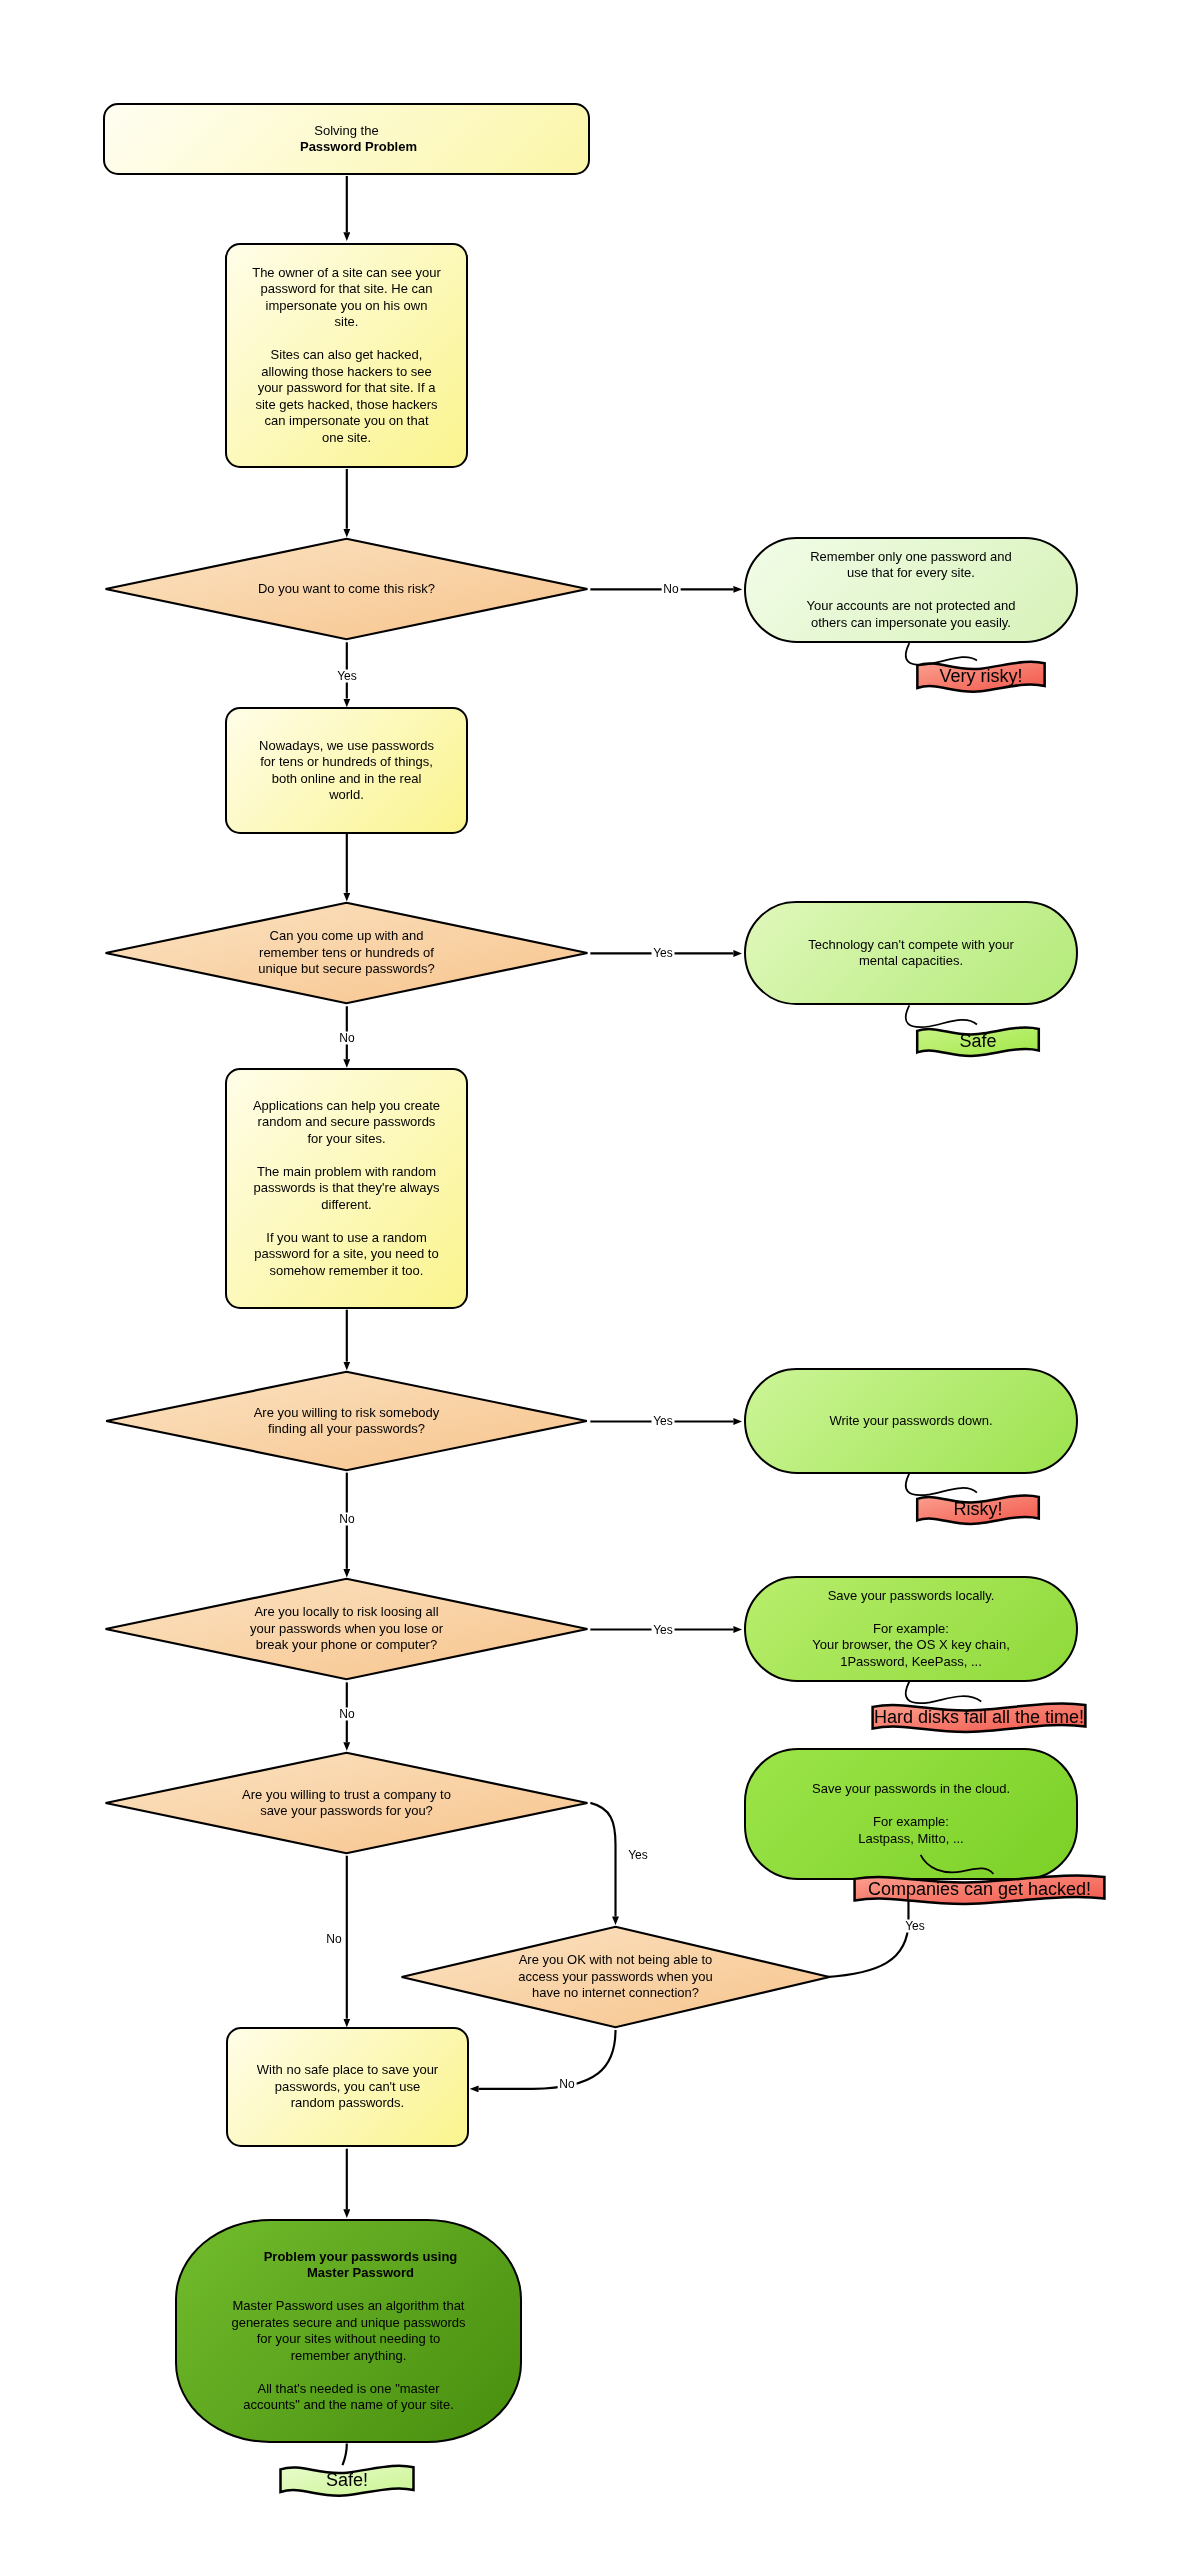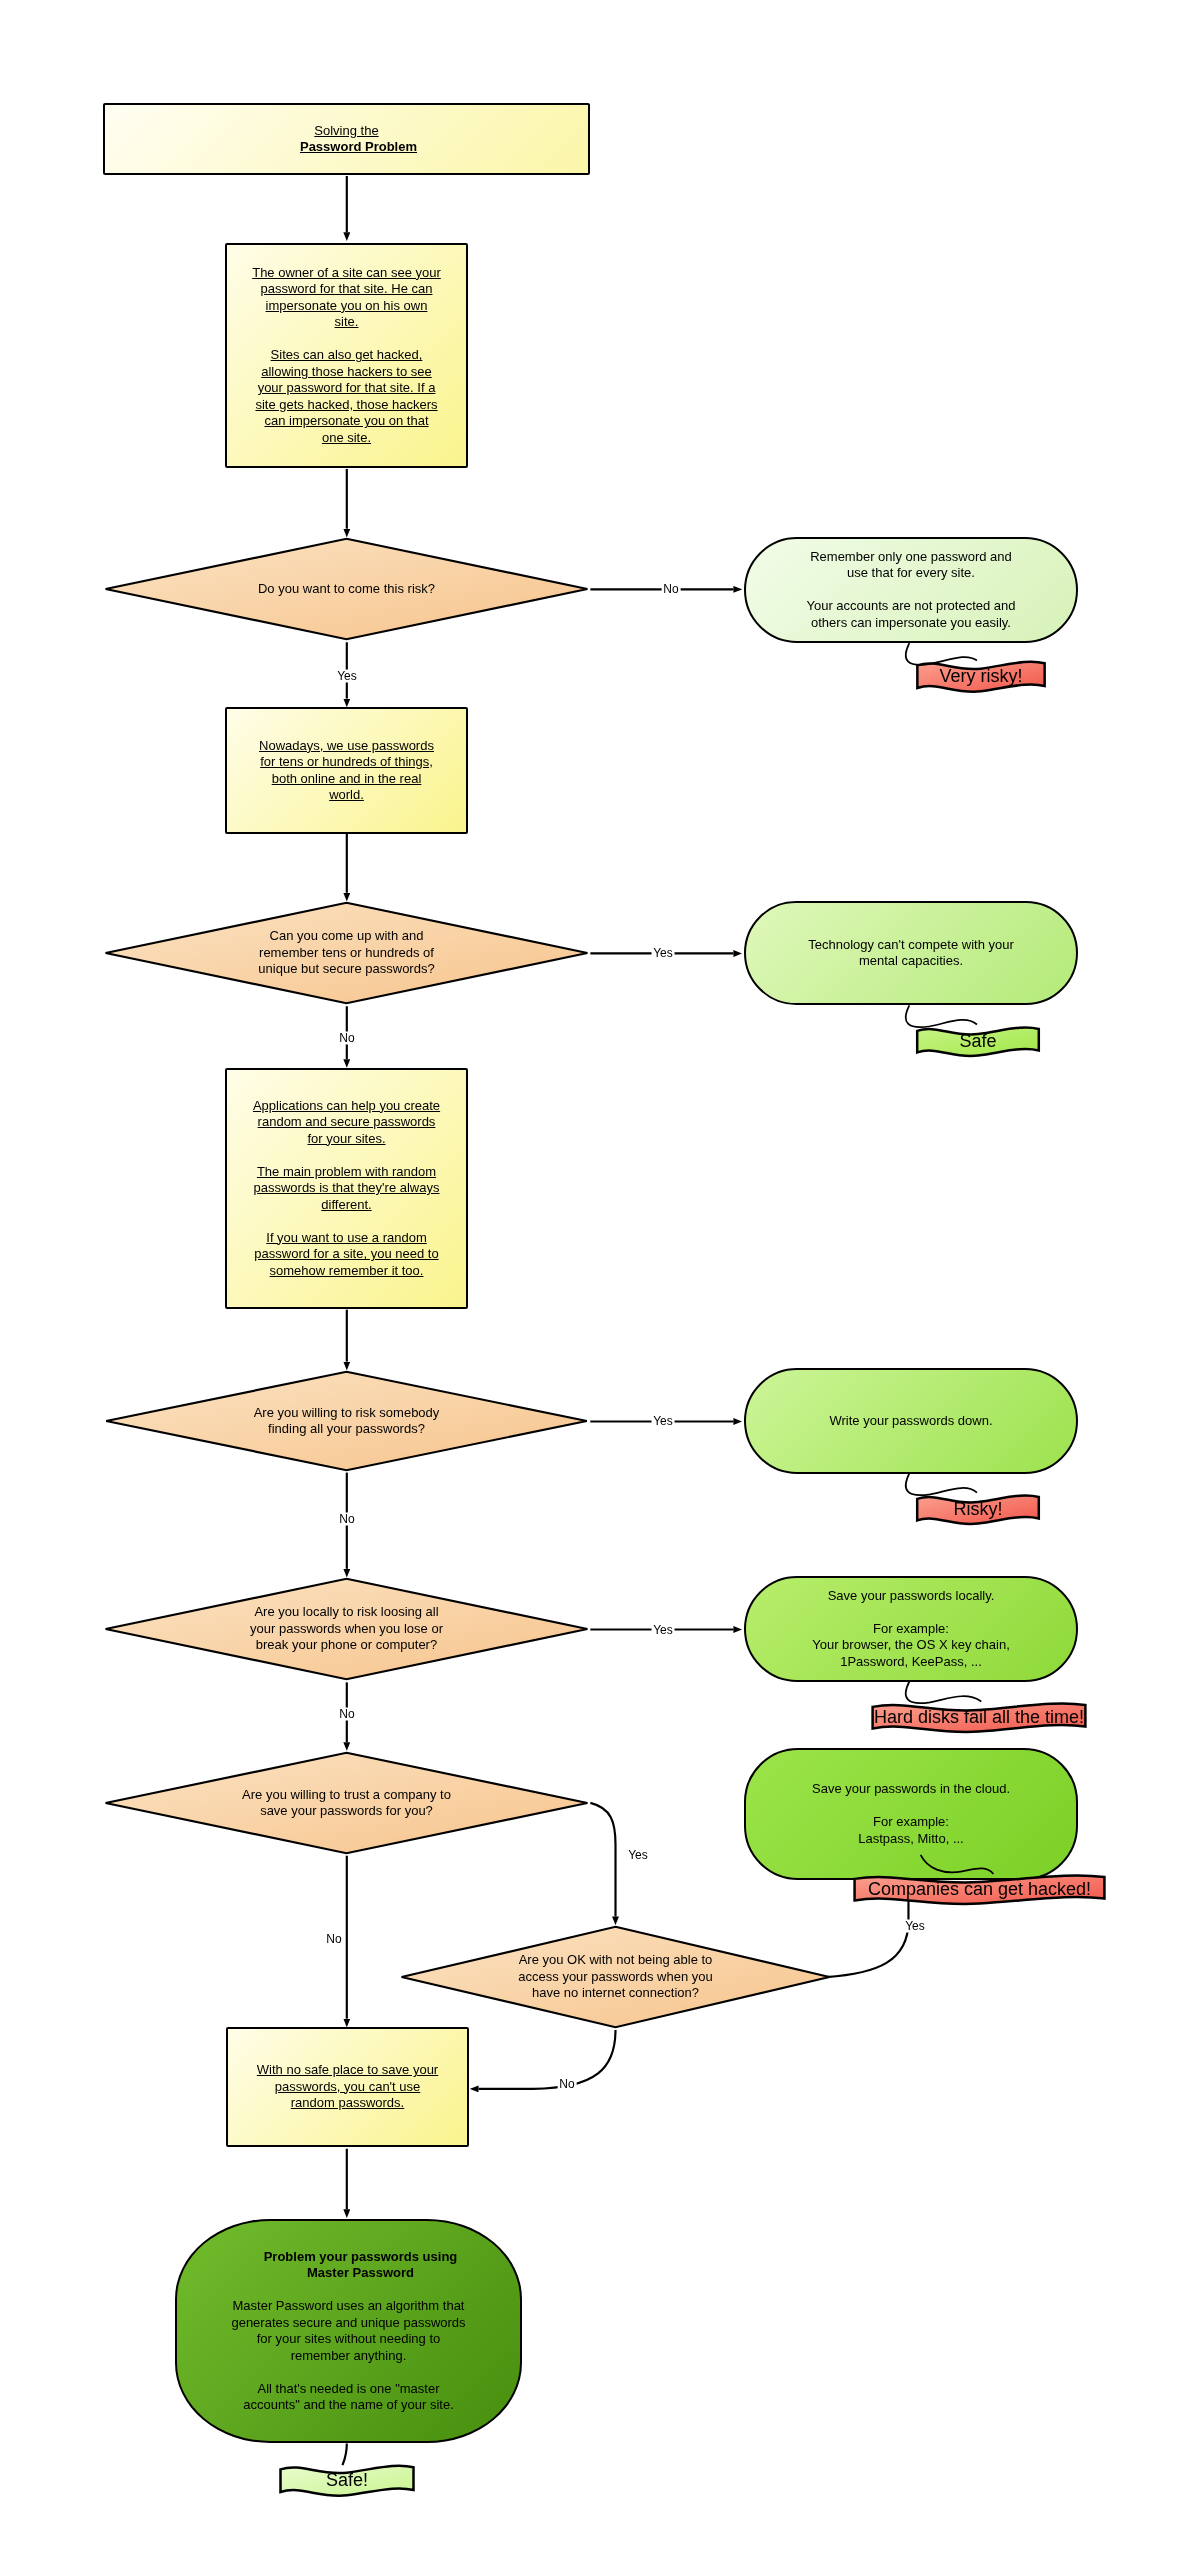--- a/index.html
+++ b/index.html
@@ -3,21 +3,21 @@
 <meta charset="utf-8">
 <style>
   html,body{margin:0;padding:0;background:#fff;}
   #canvas{position:relative;width:1179px;height:2576px;background:#ffffff;
           font-family:"Liberation Sans",sans-serif;color:#000;overflow:hidden;}
   svg.layer{position:absolute;left:0;top:0;pointer-events:none;}
   .edges{z-index:0;}
   .squiggles{z-index:3;}
   .node{position:absolute;z-index:1;display:flex;align-items:center;justify-content:center;
         box-sizing:border-box;text-align:center;font-size:13px;line-height:16.5px;}
-  .rect{border:2.2px solid #000;border-radius:2px;text-decoration:underline;}
+  .rect{border:2.2px solid #000;border-radius:15px;}
   .yellow{background:linear-gradient(135deg,#fffde8 0%,#faf48d 100%);}
   .title-yellow{background:linear-gradient(135deg,#fffef2 0%,#fbf6a8 100%);}
   .pill{border:2.2px solid #000;border-radius:54px;}
   .pill-pale{background:linear-gradient(135deg,#f2fce8 0%,#d7f2b8 100%);}
   .pill-light{background:linear-gradient(135deg,#e0f8bb 0%,#b3ea78 100%);}
   .pill-mid{background:linear-gradient(135deg,#cdf598 0%,#9ce24d 100%);}
   .pill-strong{background:linear-gradient(135deg,#b8ee6d 0%,#8ed938 100%);}
   .pill-cloud{background:linear-gradient(135deg,#9ce44a 0%,#7bd026 100%);}
   .blob{border:2.2px solid #000;border-radius:95px / 80px;
         background:linear-gradient(135deg,#72bc2d 0%,#478e0e 100%);}

